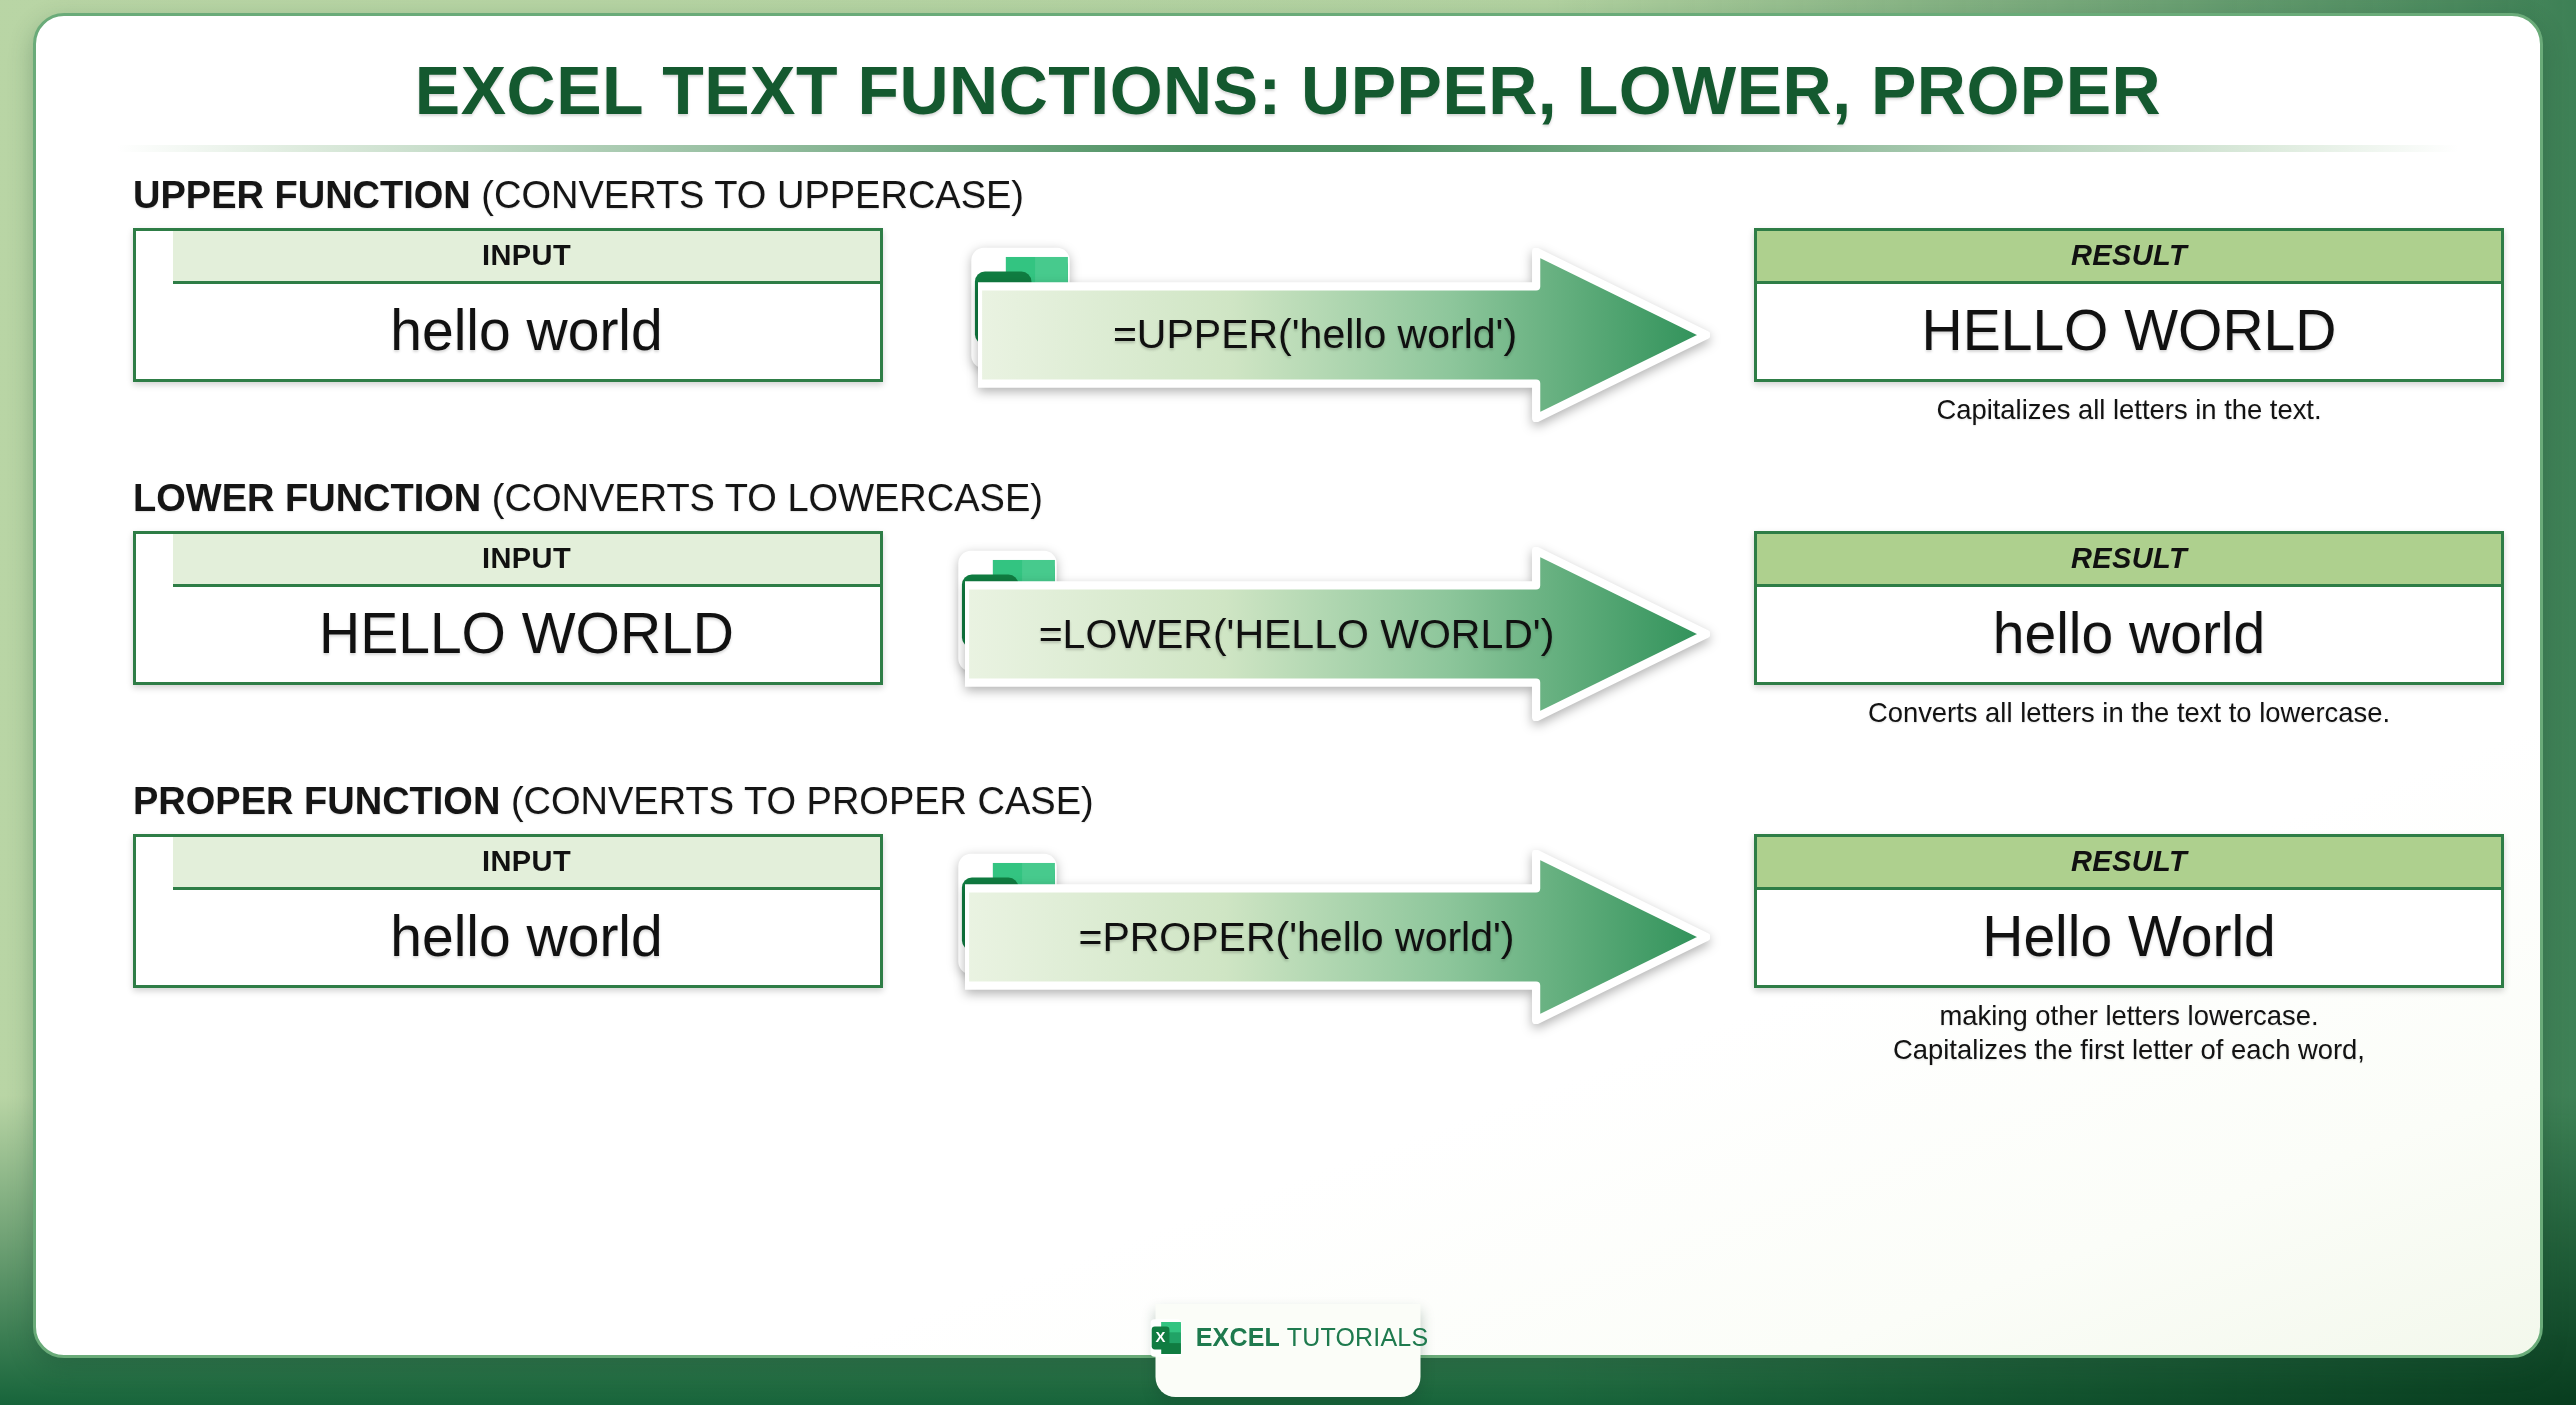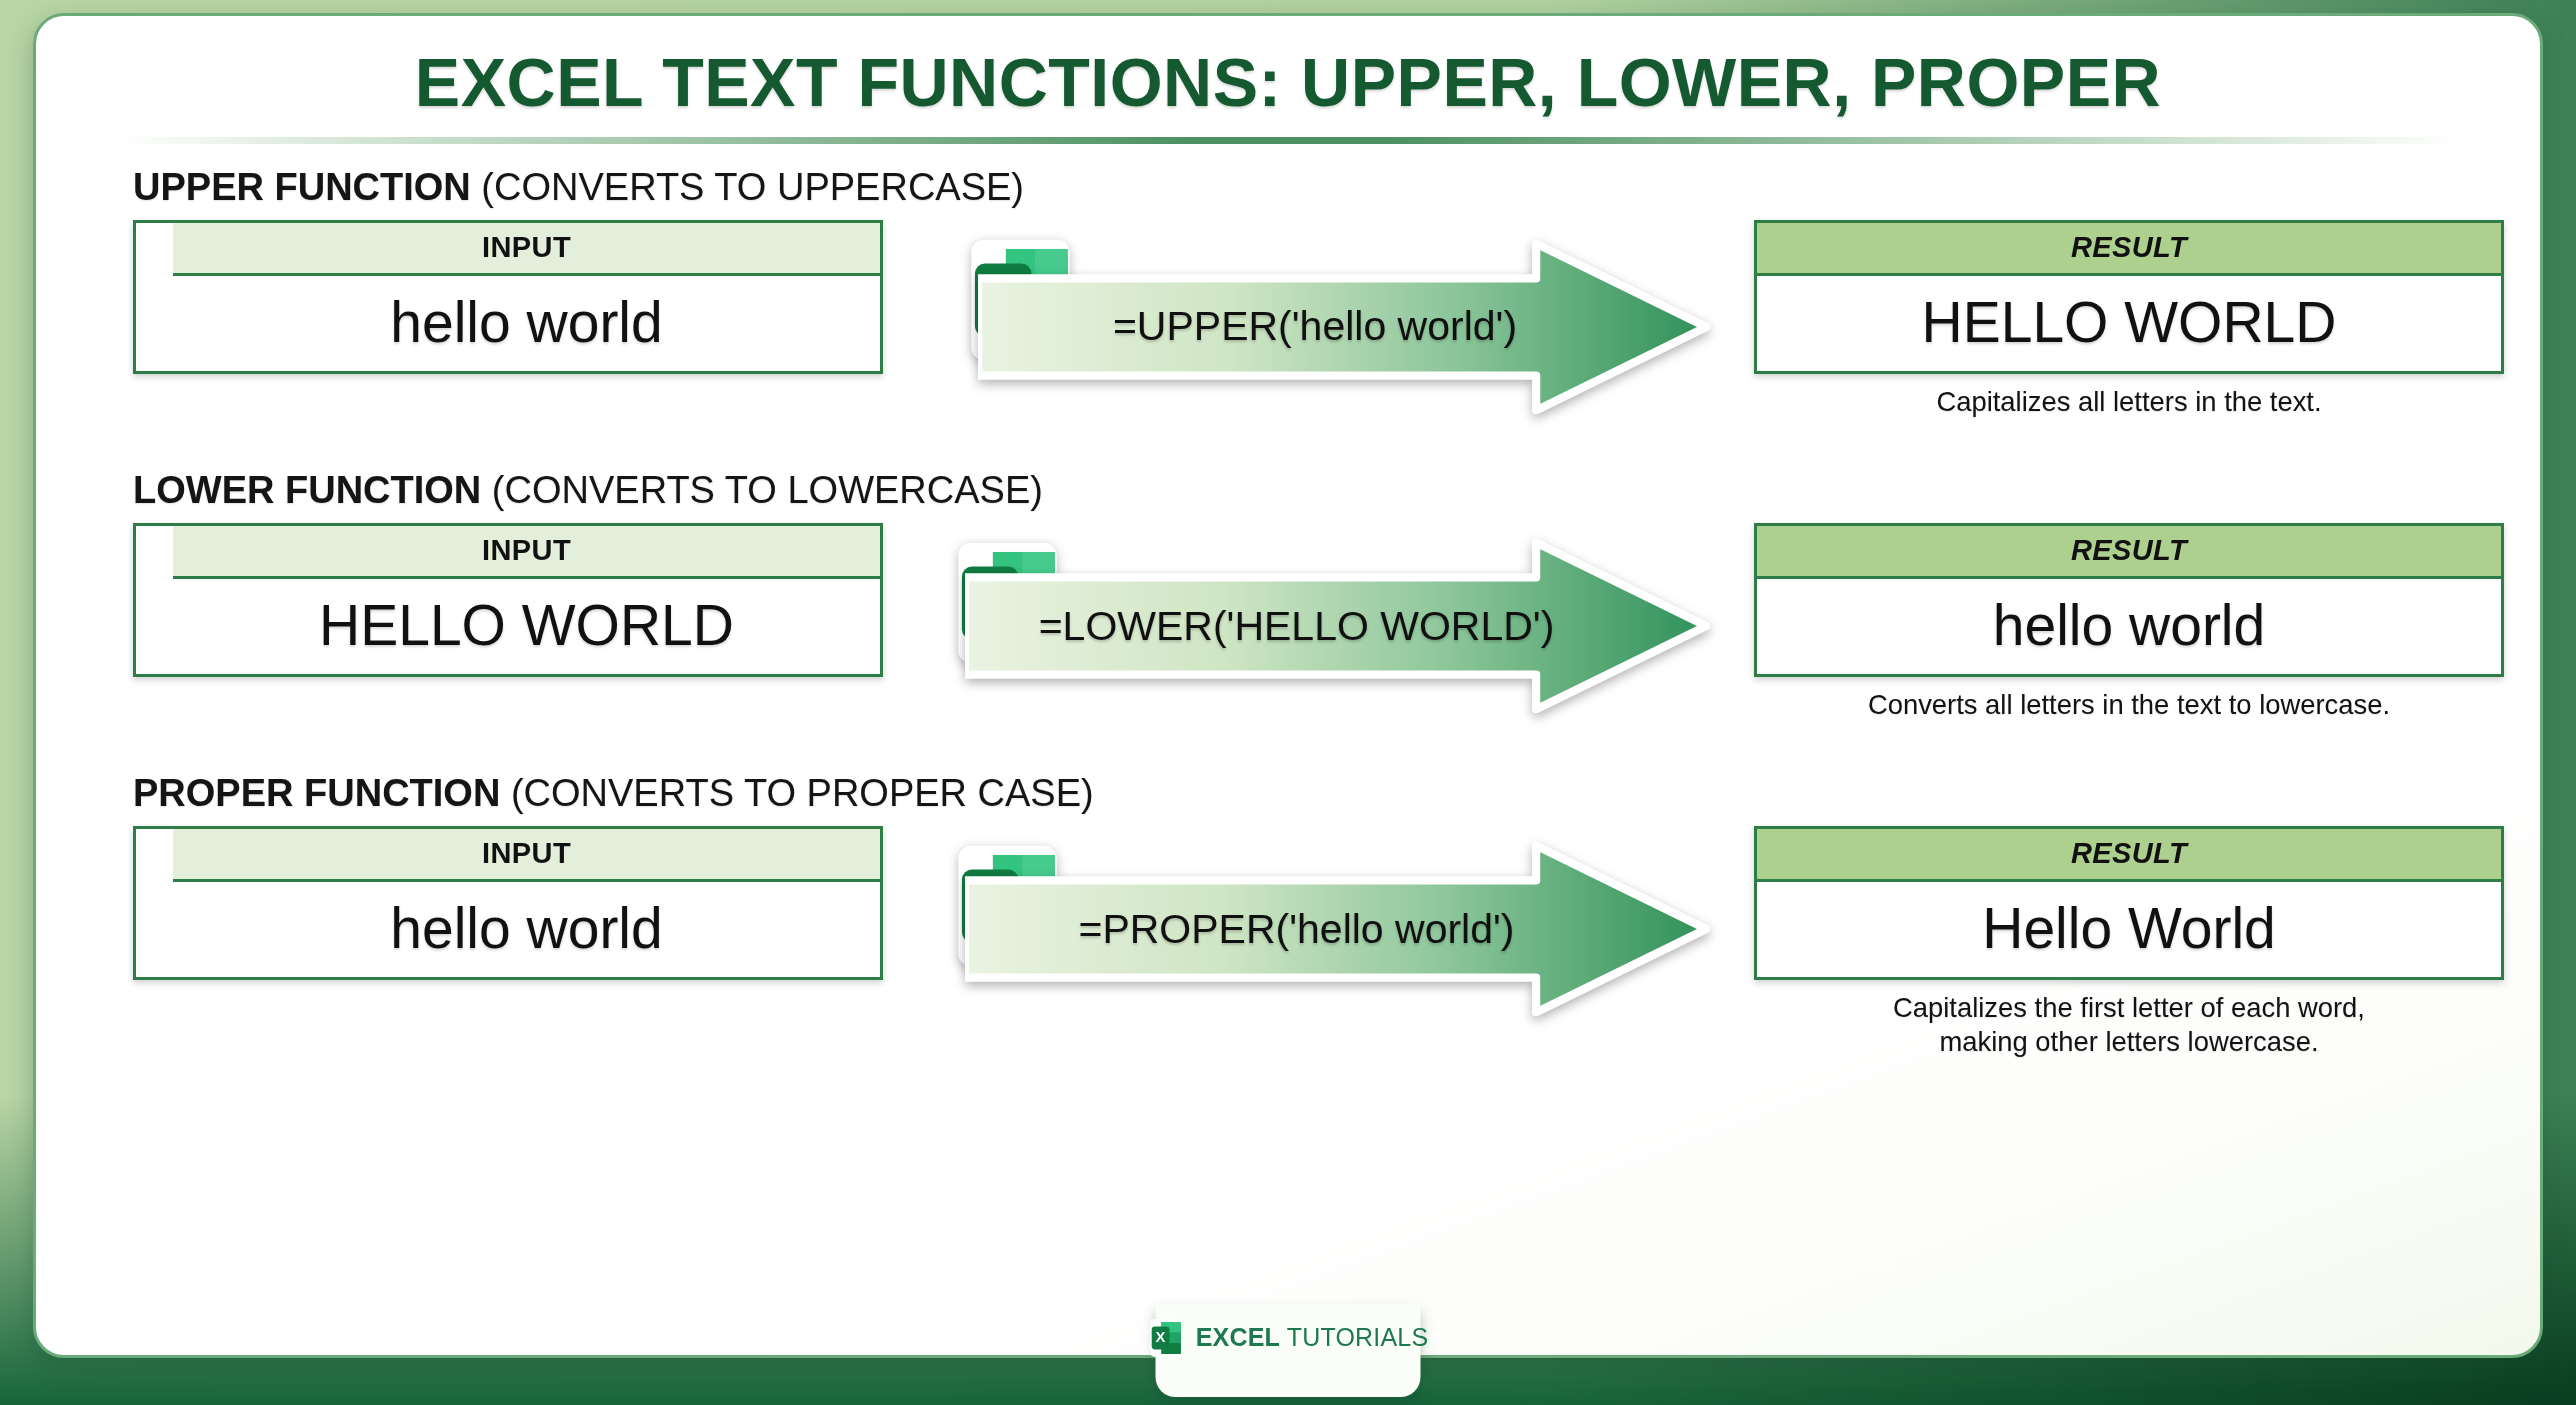--- a/index.html
+++ b/index.html
@@ -40,21 +40,21 @@
     overflow: visible;
   }
 
   
   #title {
     text-align: center;
     color: #14592f;
     font-size: 68px;
     font-weight: bold;
     letter-spacing: 0.5px;
-    margin-top: 27px;
+    margin-top: 35px;
     text-shadow: 0 1.8px 2.7px rgba(0,0,0,.16);
     transform: scaleX(1.0);
     white-space: nowrap;
   }
 
   #title-rule {
     height: 6.4px;
     margin: 16.5px 81px 0 81px;
     background: linear-gradient(to right,
        rgba(255,255,255,0) 0%,
@@ -349,22 +349,22 @@
         </div>
         <div class="arrow-label" style="left:71px; width:521px;text-align:right;">=PROPER('hello world')</div>
       </div>
 
       <div class="box result">
         <div class="box-head">RESULT</div>
         <div class="box-body">Hello World</div>
       </div>
 
       <div class="desc" style="top:165px;">
+        <div>making other letters lowercase.</div>
         <div>Capitalizes the first letter of each word,</div>
-        <div>making other letters lowercase.</div>
       </div>
     </div>
   </div>
 
   <div id="footer-tab">
     <div id="footer-logo">
       <svg viewBox="0 0 124 140">
         <rect x="8" y="4" width="108" height="132" rx="14" fill="#ffffff"></rect>
         <path d="M46 14 H104 a10 10 0 0 1 10 10 V116 a10 10 0 0 1 -10 10 H46 Z" fill="#21a366"></path>
         <rect x="46" y="14" width="68" height="37" fill="#33c481"></rect>

